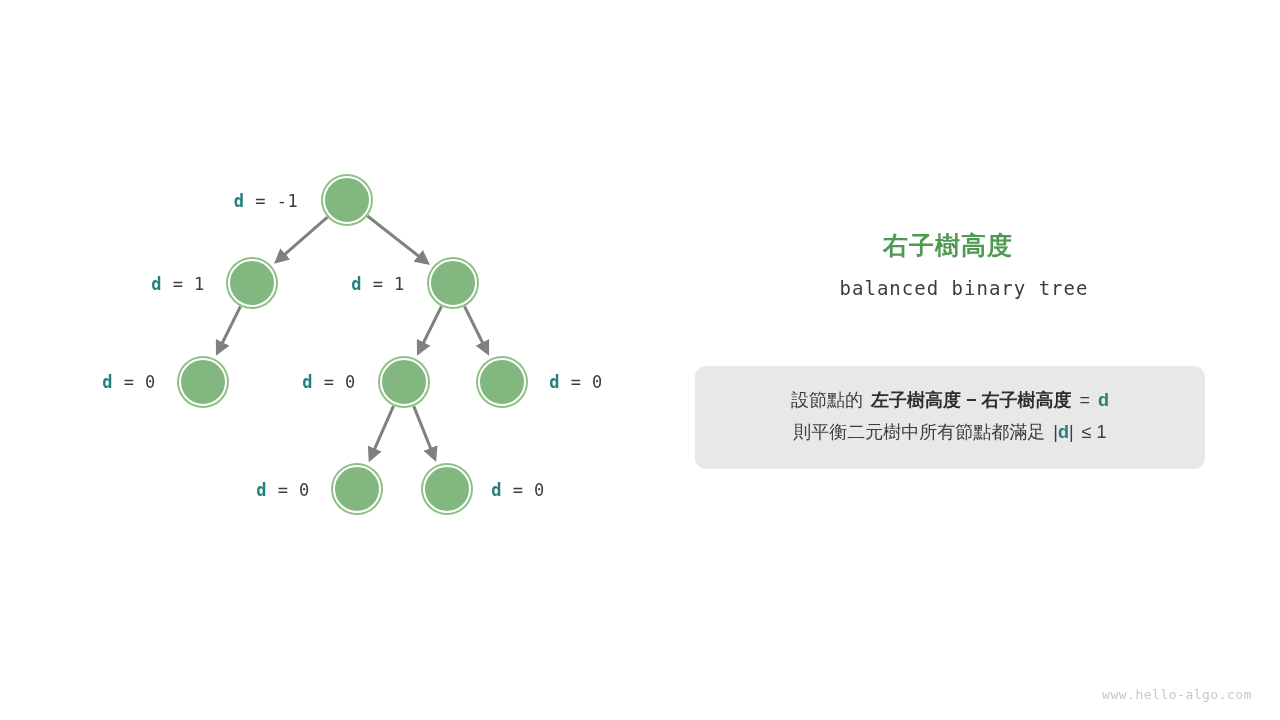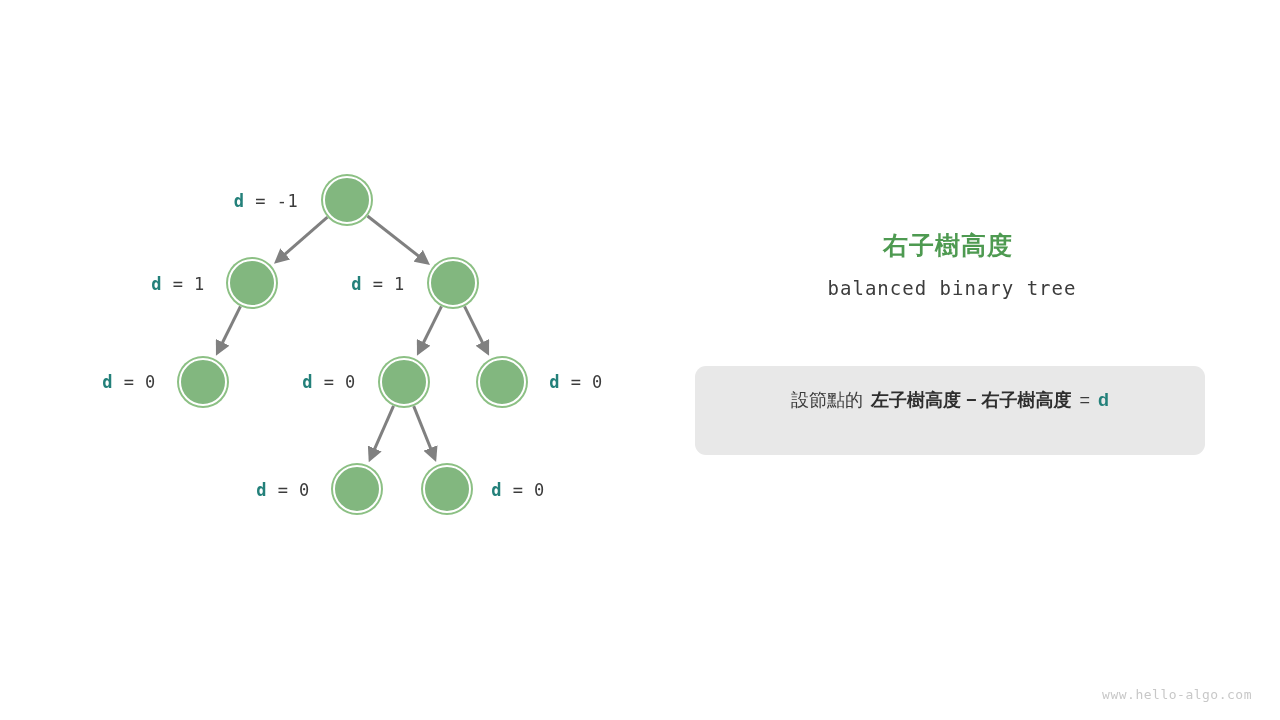--- a/index.html
+++ b/index.html
@@ -40,29 +40,29 @@
   
   #right-panel{position:absolute;left:690px;top:0;width:530px;height:720px;}
 
   #panel-title{
     position:absolute;top:229px;left:0;width:516px;
     text-align:center;
     font-size:25px;font-weight:bold;color:#4e9a51;
     letter-spacing:1px;
   }
   #panel-subtitle{
-    position:absolute;top:277px;left:4px;width:516px;
+    position:absolute;top:277px;left:16px;width:516px;
     text-align:center;
     font-family:"DejaVu Sans Mono","Liberation Mono",monospace;
     font-size:19px;color:#3c3c3c;letter-spacing:1px;
   }
 
   #info-box{
     position:absolute;top:366px;left:5px;
-    width:510px;height:89px;
+    width:510px;height:103px;
     background:#e8e8e8;border-radius:11px;
     box-sizing:border-box;
     padding:18px 0 0 0;
   }
   .info-line{
     text-align:center;font-size:18px;color:#3c3c3c;
     line-height:32px;white-space:nowrap;
   }
   .info-line .b{font-weight:bold;color:#2e2e2e;}
   .info-line .d{font-weight:bold;color:#23807a;}
@@ -121,17 +121,20 @@
   <div id="right-panel">
 
     <div id="panel-title">右子樹高度</div>
 
     <div id="panel-subtitle">balanced binary tree</div>
 
     <div id="info-box">
       <div class="info-line">
         <span>設節點的</span><span class="sp"></span><span class="b">左子樹高度 − 右子樹高度</span><span class="sp"></span><span>=</span><span class="sp"></span><span class="d">d</span>
       </div>
+      <div class="info-line">
+        <span>則平衡二元樹中所有節點都滿足</span><span class="sp"></span><span>|</span><span class="d">d</span><span>|</span><span class="sp"></span><span>≤ 1</span>
+      </div>
     </div>
   </div>
 
   <div id="watermark">www.hello-algo.com</div>
 </div>
 
 </body></html>

